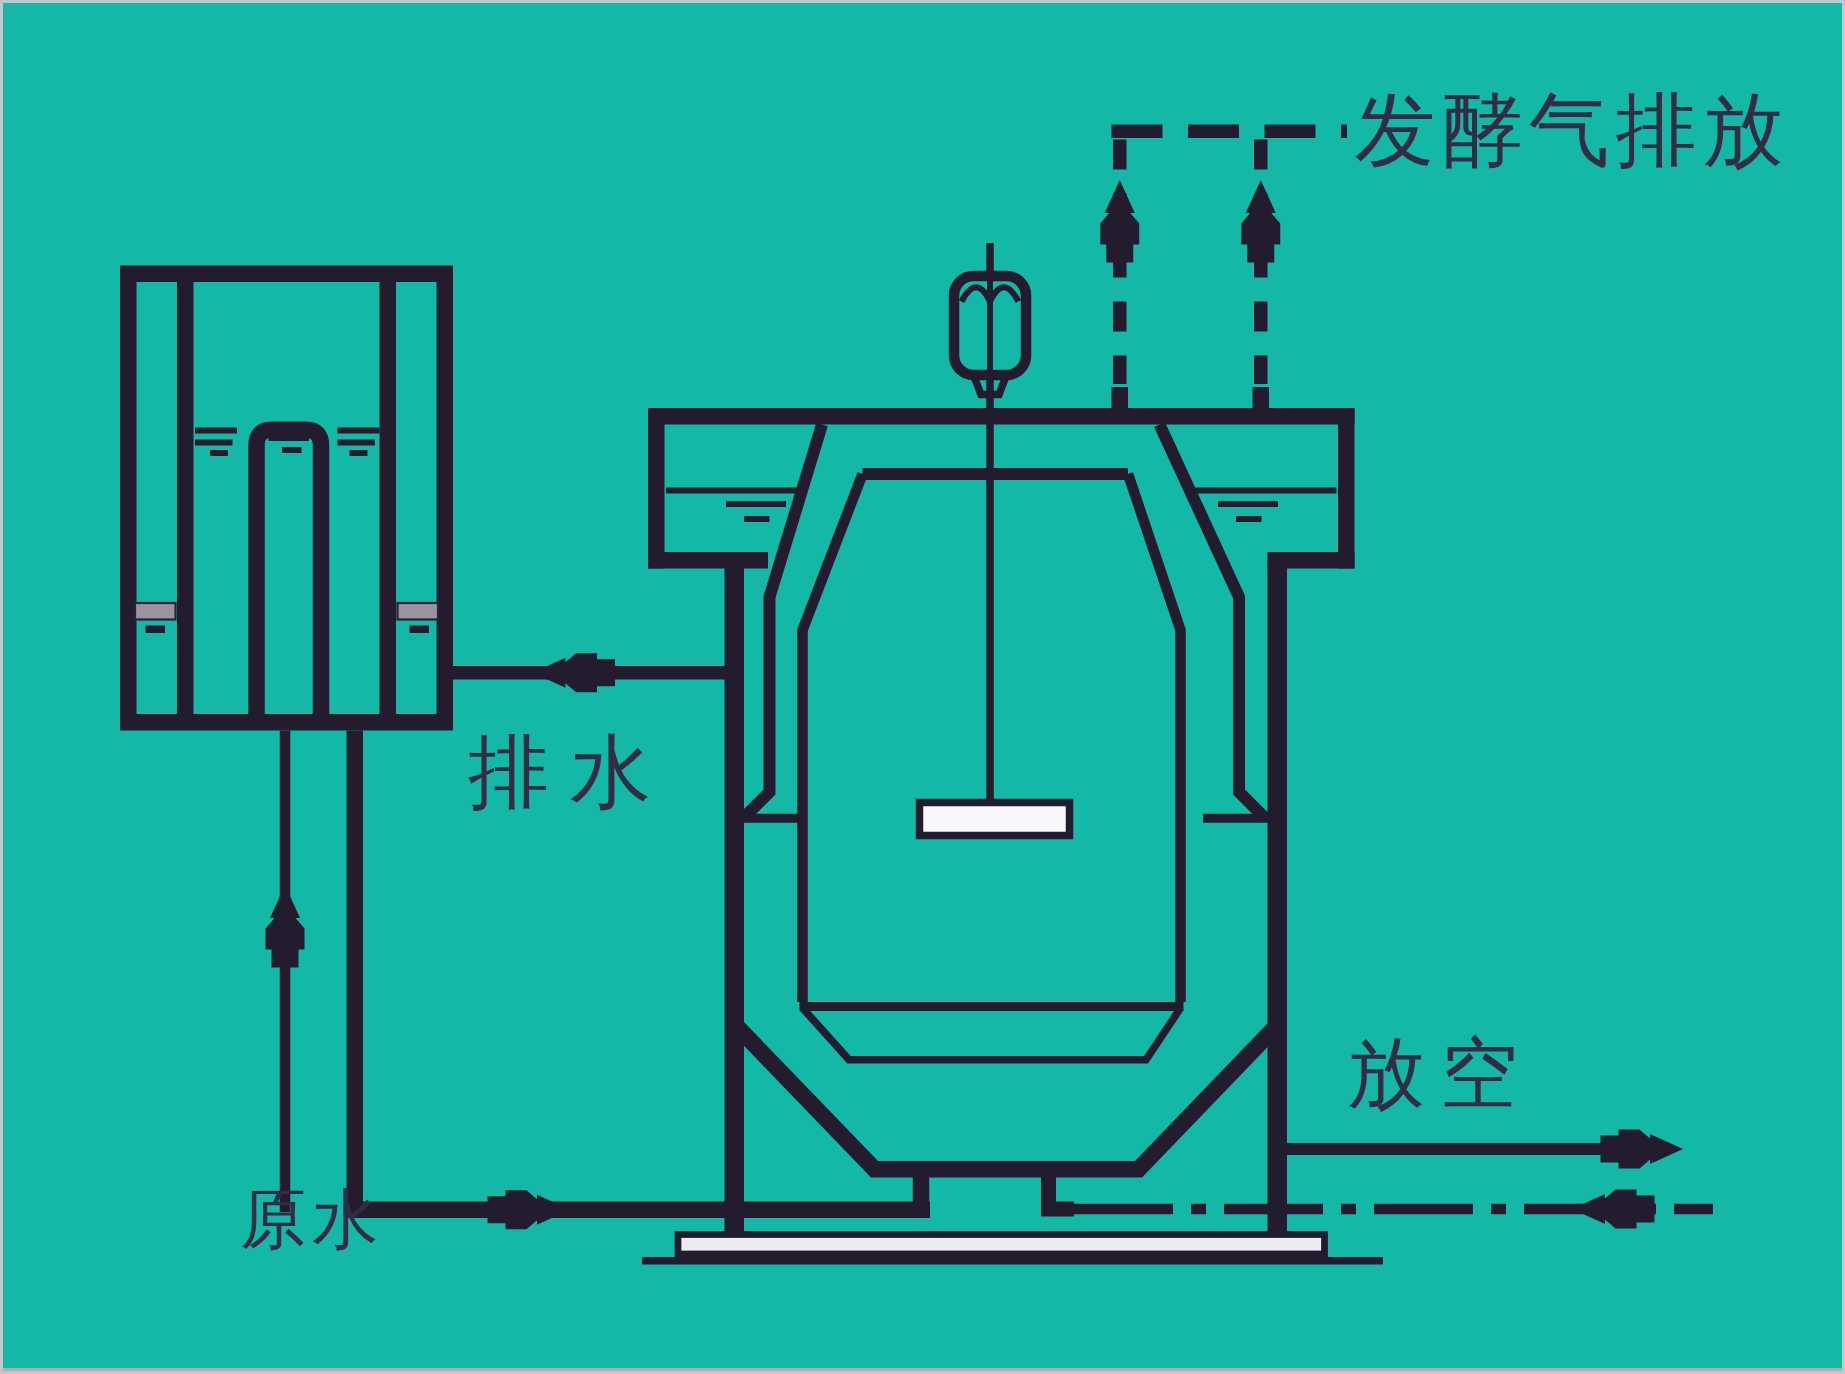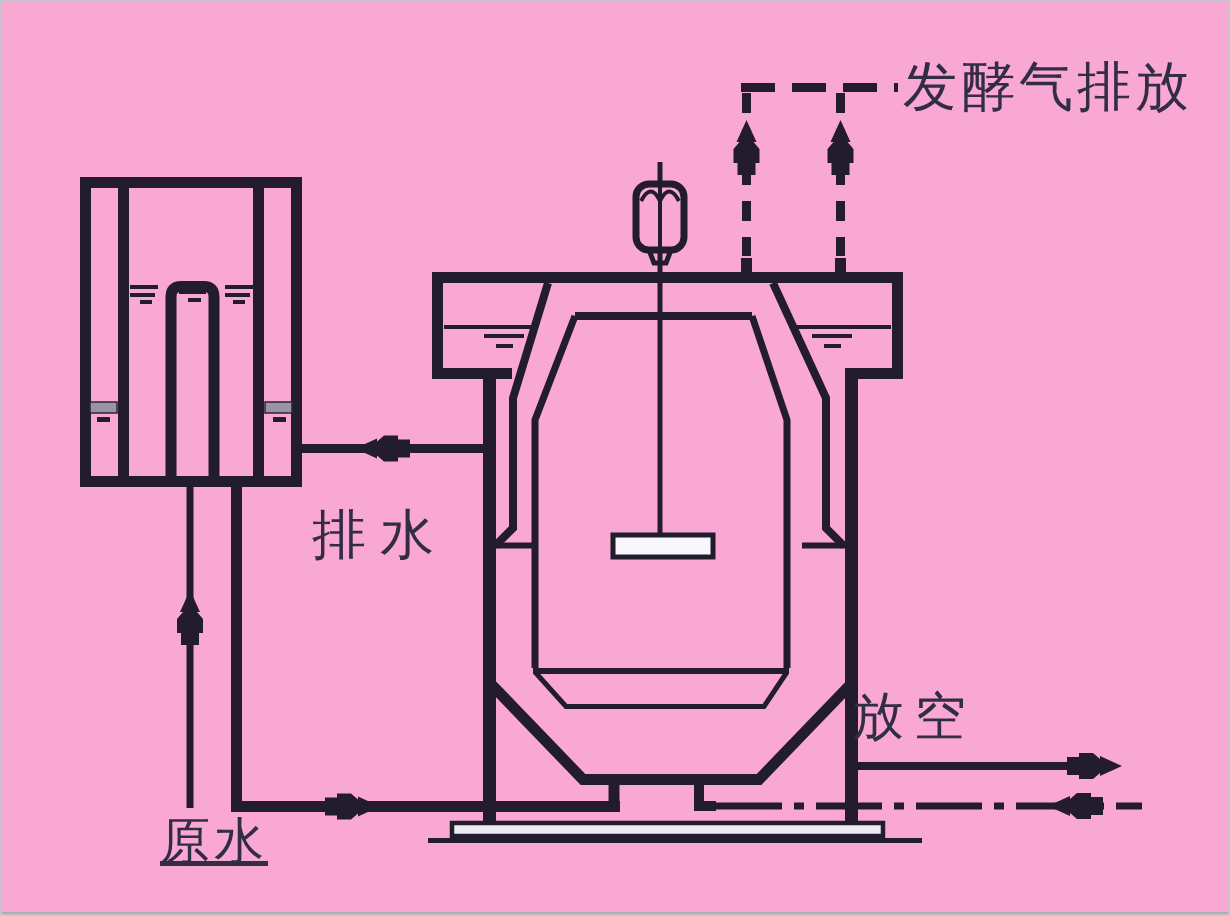--- a/index.html
+++ b/index.html
@@ -1,36 +1,36 @@
 <!DOCTYPE html>
 <html><head>
 <meta charset="utf-8">
 <style>
   html,body{margin:0;padding:0;background:#ffffff;}
   .stage{
     position:relative;
     width:1230px;height:916px;
-    background:#f9a8d4;
+    background:#14b8a6;
     box-shadow: inset 0 0 0 2px #c6c5cb, inset 0 -4px 0 #aeadb4;
     overflow:hidden;
     font-family:"DejaVu Sans","Liberation Sans",sans-serif;
   }
   svg{position:absolute;left:0;top:0;}
   .lbl{
     position:absolute;
     color:#332c45;
     font-family:"DejaVu Sans","Liberation Sans",sans-serif;
     white-space:nowrap;
     line-height:1;
     user-select:none;
   }
   .lbl-gas   {left:903px; top:60px;  font-size:54px; letter-spacing:4px;}
-  .lbl-drain {left:312px; top:508px; font-size:54px; letter-spacing:14px;}
-  .lbl-vent  {left:852px; top:690px; font-size:52px; letter-spacing:10px;}
-  .lbl-raw   {left:160px; top:816px; font-size:50px; letter-spacing:4px;text-decoration:underline;}
+  .lbl-drain {left:312px; top:488px; font-size:54px; letter-spacing:14px;}
+  .lbl-vent  {left:898px; top:690px; font-size:52px; letter-spacing:10px;}
+  .lbl-raw   {left:160px; top:792px; font-size:44px; letter-spacing:4px;}
   .lbl-inlet {left:303px; top:836px; font-size:50px; letter-spacing:4px;}
 </style>
 </head>
 <body>
 
 <div class="stage">
 
   <svg width="1230" height="916" viewBox="0 0 1230 916" fill="none" stroke-linecap="butt" stroke-linejoin="miter">
 
     <g stroke="#221c2e">

